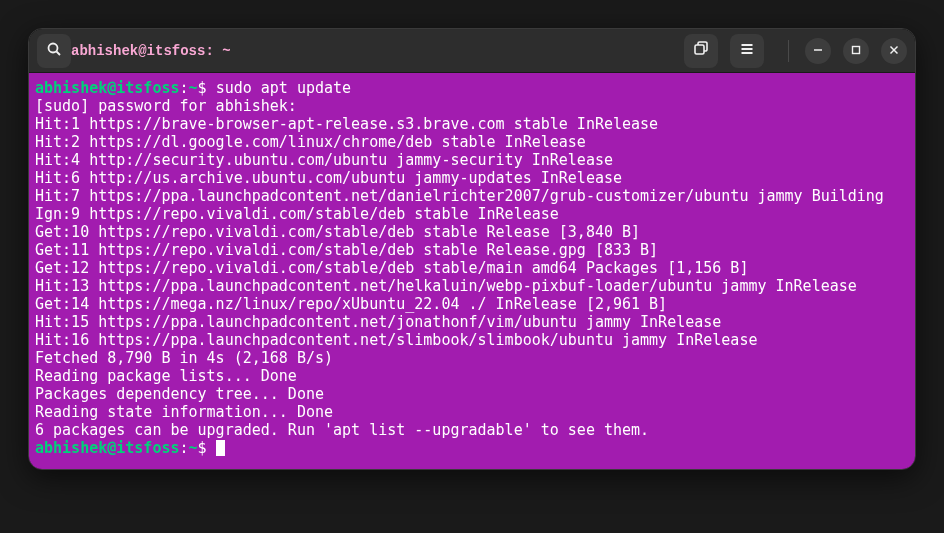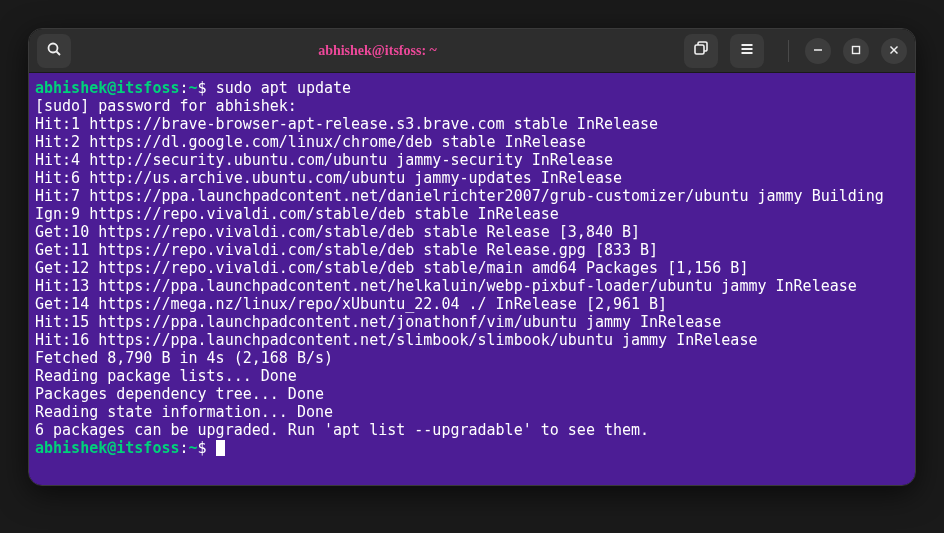--- a/index.html
+++ b/index.html
@@ -19,21 +19,21 @@
     }
     .titlebar {
       background: #2d2d2d;
       height: 44px;
       display: flex;
       align-items: center;
       padding: 0 8px;
       border-bottom: 1px solid #1a1a1a;
     }
     .titlebar-left { display: flex; gap: 6px; }
-    .titlebar-center { flex: 1; text-align: center; color: #ec4899; font-family: Liberation Serif, serif; font-size: 14px; font-weight: 600; }
+    .titlebar-center { flex: 1; color: #f9a8d4; font-family: Liberation Mono, monospace; font-size: 14px; font-weight: 600; }
     .titlebar-right { display: flex; gap: 12px; align-items: center; }
     .tb-btn {
       background: #3a3a3a;
       border: none;
       border-radius: 8px;
       width: 34px;
       height: 34px;
       display: flex;
       align-items: center;
       justify-content: center;
@@ -47,22 +47,22 @@
       background: #3d3d3d;
       border: none;
       display: flex;
       align-items: center;
       justify-content: center;
       cursor: pointer;
       color: #f0f0f0;
     }
     .win-btn svg { width: 10px; height: 10px; }
     .terminal-body {
-      background: #4c1d95;
-      padding: 6px 6px 28px 6px;
+      background: #a21caf;
+      padding: 6px 6px 12px 6px;
       font-size: 15px;
       line-height: 18px;
       color: #fff;
       overflow: hidden;
     }
     .line { white-space: pre; }
     .prompt-user { color: #00d27a; font-weight: bold; }
     .prompt-path { color: #00d27a; font-weight: bold; }
     .prompt-sep { color: #fff; }
     .prompt-dollar { color: #fff; }

